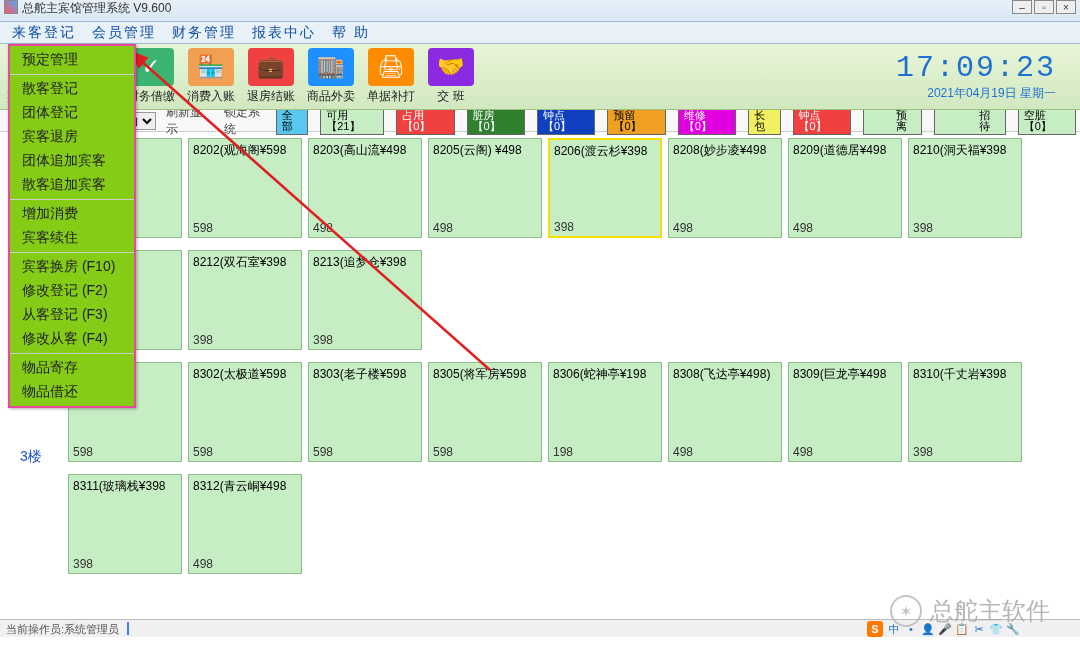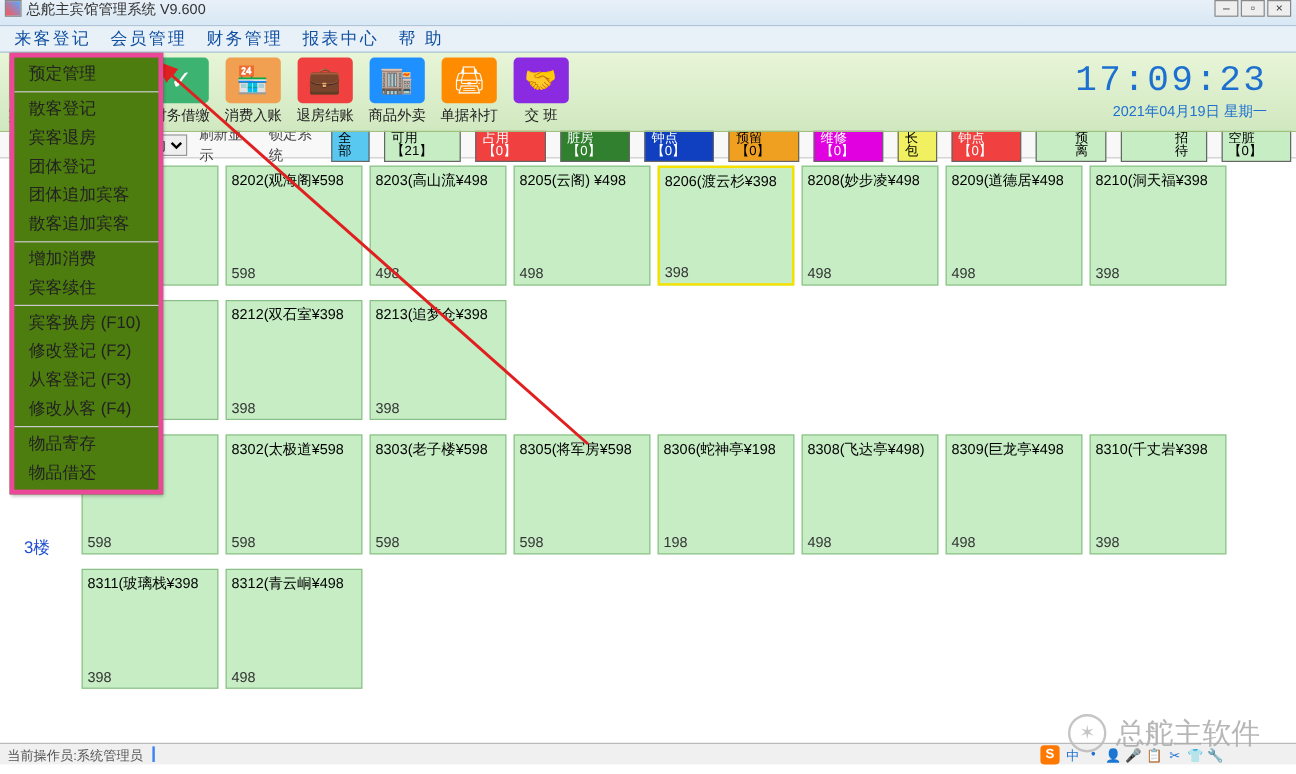--- a/index.html
+++ b/index.html
@@ -33,21 +33,21 @@
 .chip { font-size: 11px; padding: 2px 5px; border: 1px solid #666; cursor: pointer; line-height: 1; }
 
 .main { position: relative; height: 530px; overflow: hidden; }
 .grid { display: flex; flex-wrap: wrap; padding: 6px 6px 6px 68px; gap: 6px; align-content: flex-start; }
 .room { width: 114px; height: 100px; background: #c6edc4; border: 1px solid #8ac088; font-size: 12px; position: relative; cursor: pointer; }
 .room.sel { border: 2px solid #f5e000; }
 .room .rname { padding: 3px 4px; white-space: nowrap; overflow: hidden; }
 .room .rprice { position: absolute; bottom: 2px; left: 4px; color: #333; }
 .floorlabel { position: absolute; left: 20px; top: 316px; font-size: 14px; color: #2050d0; }
 
-.dropdown { position: absolute; top: 44px; left: 8px; width: 128px; background: #4d7c0f; border: 4px solid #ec4899; box-shadow: 1px 1px 3px rgba(0,0,0,0.3); z-index: 100; padding: 2px 0; }
+.dropdown { position: absolute; top: 44px; left: 8px; width: 128px; background: #84cc16; border: 2px solid #ec4899; box-shadow: 1px 1px 3px rgba(0,0,0,0.3); z-index: 100; padding: 2px 0; }
 .dropdown .ditem { font-size: 14px; padding: 3px 12px; cursor: pointer; color: #222; white-space: nowrap; }
 .dropdown .dsep { height: 1px; background: #ccc; margin: 2px 0; }
 
 .arrow { position: absolute; top: 50px; left: 130px; pointer-events: none; z-index: 50; }
 
 .statusbar { position: absolute; bottom: 8px; left: 0; right: 0; height: 18px; border-top: 1px solid #bbb; background: #f0f0f0; font-size: 11px; padding: 2px 6px; color: #555; display:flex; }
 .statusbar .sseg { border-right:2px solid #3b82f6; padding-right:8px; margin-right:8px; }
 
 .watermark { position: absolute; right: 30px; bottom: 18px; display: flex; align-items: center; gap: 8px; font-size: 24px; color: #aaa; opacity: 0.85; z-index: 200; }
 .watermark .wicon { width: 32px; height: 32px; border: 2px solid #bbb; border-radius: 50%; display: flex; align-items: center; justify-content: center; font-size: 16px; color:#bbb; }
@@ -72,22 +72,22 @@
   <div class="menuitem">会员管理</div>
   <div class="menuitem">财务管理</div>
   <div class="menuitem">报表中心</div>
   <div class="menuitem">帮   助</div>
 </div>
 
 <div class="dropdown">
   <div class="ditem">预定管理</div>
   <div class="dsep"></div>
   <div class="ditem">散客登记</div>
+  <div class="ditem">团体登记</div>
   <div class="ditem">宾客退房</div>
-  <div class="ditem">团体登记</div>
   <div class="ditem">团体追加宾客</div>
   <div class="ditem">散客追加宾客</div>
   <div class="dsep"></div>
   <div class="ditem">增加消费</div>
   <div class="ditem">宾客续住</div>
   <div class="dsep"></div>
   <div class="ditem">宾客换房 (F10)</div>
   <div class="ditem">修改登记 (F2)</div>
   <div class="ditem">从客登记 (F3)</div>
   <div class="ditem">修改从客 (F4)</div>

